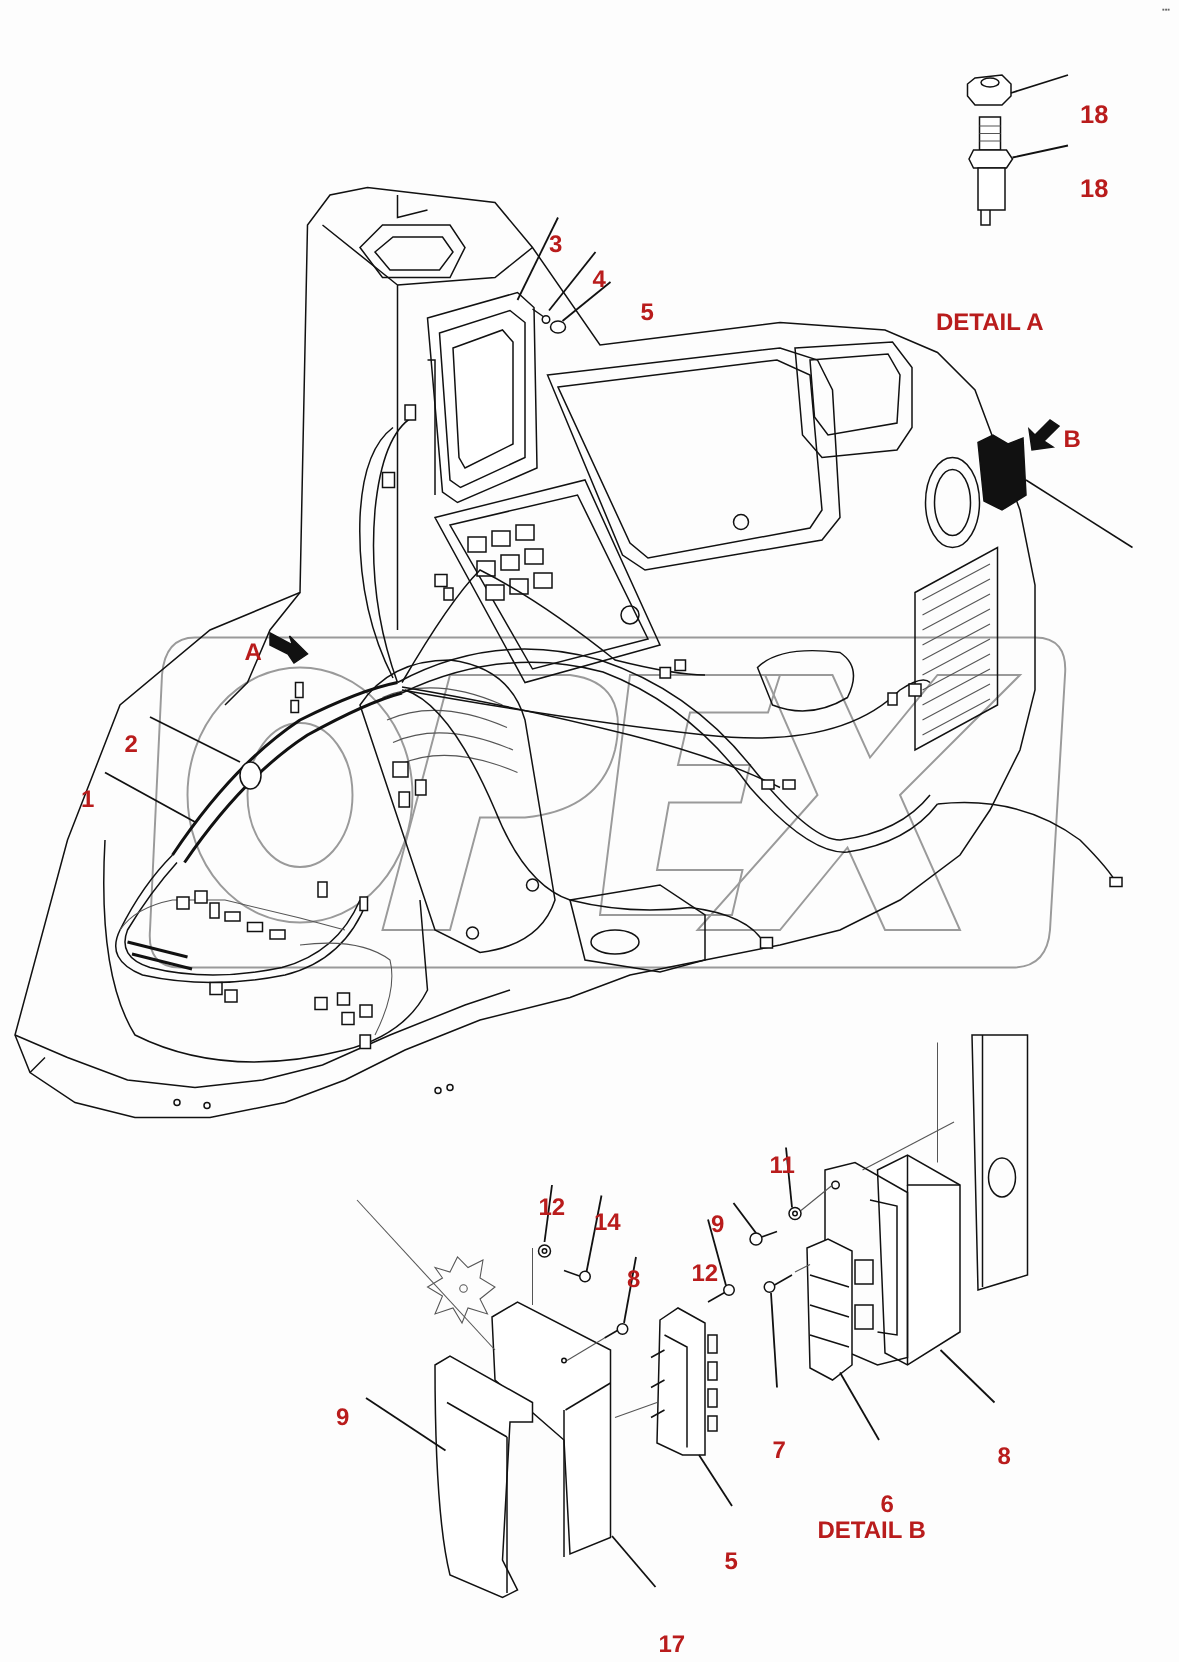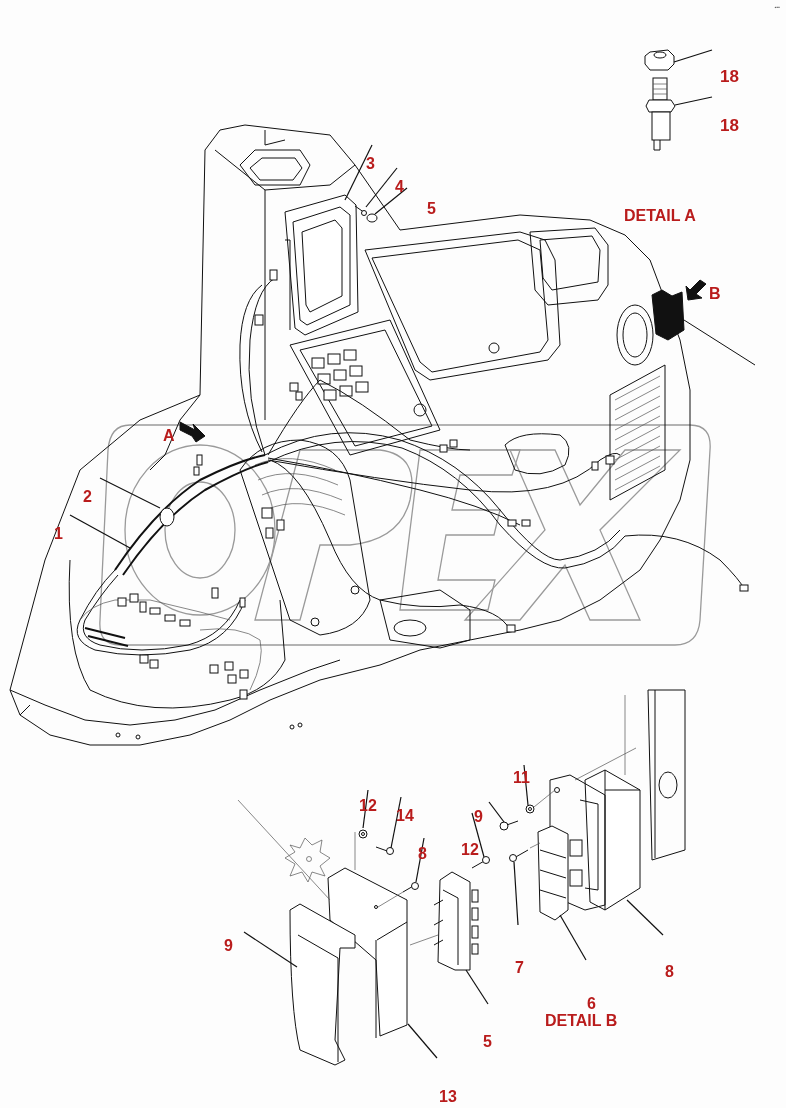--- a/index.html
+++ b/index.html
@@ -293,21 +293,21 @@
 <span class="lbl" style="left:366px;top:128px">3</span>
 <span class="lbl" style="left:395px;top:151px">4</span>
 <span class="lbl" style="left:427px;top:173px">5</span>
 <span class="lbl" style="left:587px;top:968px">6</span>
 <span class="lbl" style="left:515px;top:932px">7</span>
 <span class="lbl" style="left:665px;top:936px">8</span>
 <span class="lbl" style="left:474px;top:781px">9</span>
 <span class="lbl" style="left:513px;top:742px">11</span>
 <span class="lbl" style="left:483px;top:1006px">5</span>
 <span class="lbl" style="left:461px;top:814px">12</span>
-<span class="lbl" style="left:439px;top:1061px">13</span>
+<span class="lbl" style="left:439px;top:1061px">17</span>
 <span class="lbl" style="left:396px;top:780px">14</span>
 <span class="lbl" style="left:359px;top:770px">12</span>
 <span class="lbl" style="left:224px;top:910px">9</span>
 <span class="lbl" style="left:418px;top:818px">8</span>
 <span class="lbl big" style="left:720px;top:40px">18</span>
 <span class="lbl big" style="left:720px;top:89px">18</span>
 
 <span class="lbl" style="left:163px;top:400px">A</span>
 <span class="lbl" style="left:709px;top:258px">B</span>
 

